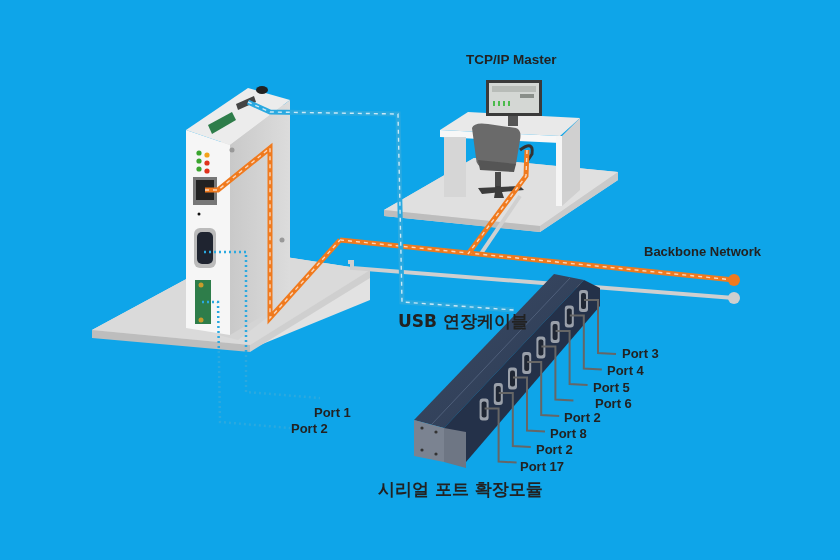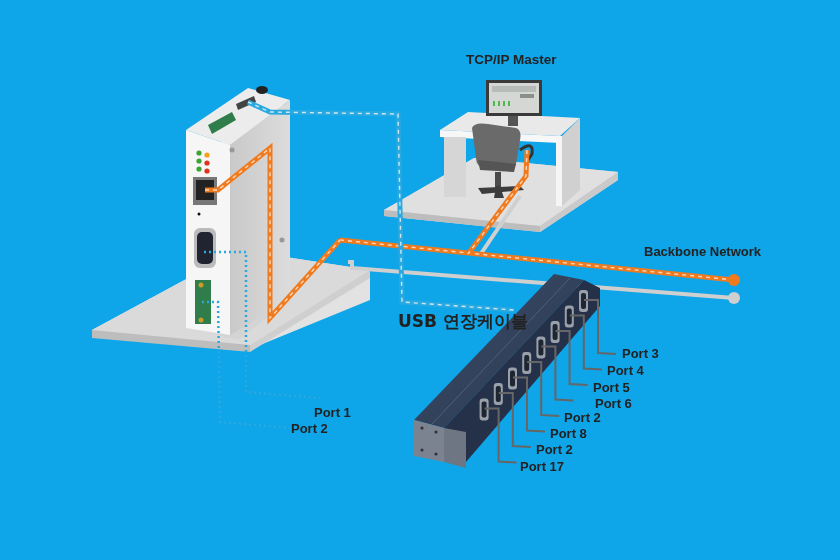--- a/index.html
+++ b/index.html
@@ -168,20 +168,21 @@
         <polyline points="498.8,393 512.8,393 512.8,446 530.8,447" fill="none" stroke="#666" stroke-width="2"></polyline>
         <rect x="479.6" y="398.5" width="9" height="22" rx="3" fill="#9aa0aa"></rect>
         <rect x="481.6" y="401.5" width="5" height="16" rx="2" fill="#1f2633"></rect>
         <polyline points="484.6,408.5 498.6,408.5 498.6,461.5 516.6,462.5" fill="none" stroke="#666" stroke-width="2"></polyline>
       </g>
 </svg>
 
 <div class="lbl" style="left:466px;top:52px;font-size:13.5px;">TCP/IP Master</div>
 <div class="lbl" style="left:644px;top:244px;font-size:13px;">Backbone Network</div>
 <div class="lbl kr" style="left:398px;top:310px;">USB 연장케이블</div>
+<div class="lbl kr" style="left:378px;top:478px;">시리얼 포트 확장모듈</div>
 
 <div class="lbl" style="left:314px;top:397px;margin-top:8px;">Port 1</div>
 <div class="lbl" style="left:291px;top:421px;">Port 2</div>
 <div class="lbl" style="left:622px;top:346px;text-align:right;">Port 3</div>
 <div class="lbl" style="left:607px;top:363px;">Port 4</div>
 <div class="lbl" style="left:593px;top:380px;text-align:center;">Port 5</div>
 <div class="lbl" style="left:579px;top:396px;margin-left:16px;">Port 6</div>
 <div class="lbl" style="left:564px;top:410px;">Port 2</div>
 <div class="lbl" style="left:550px;top:426px;text-align:right;">Port 8</div>
 <div class="lbl" style="left:536px;top:442px;">Port 2</div>

